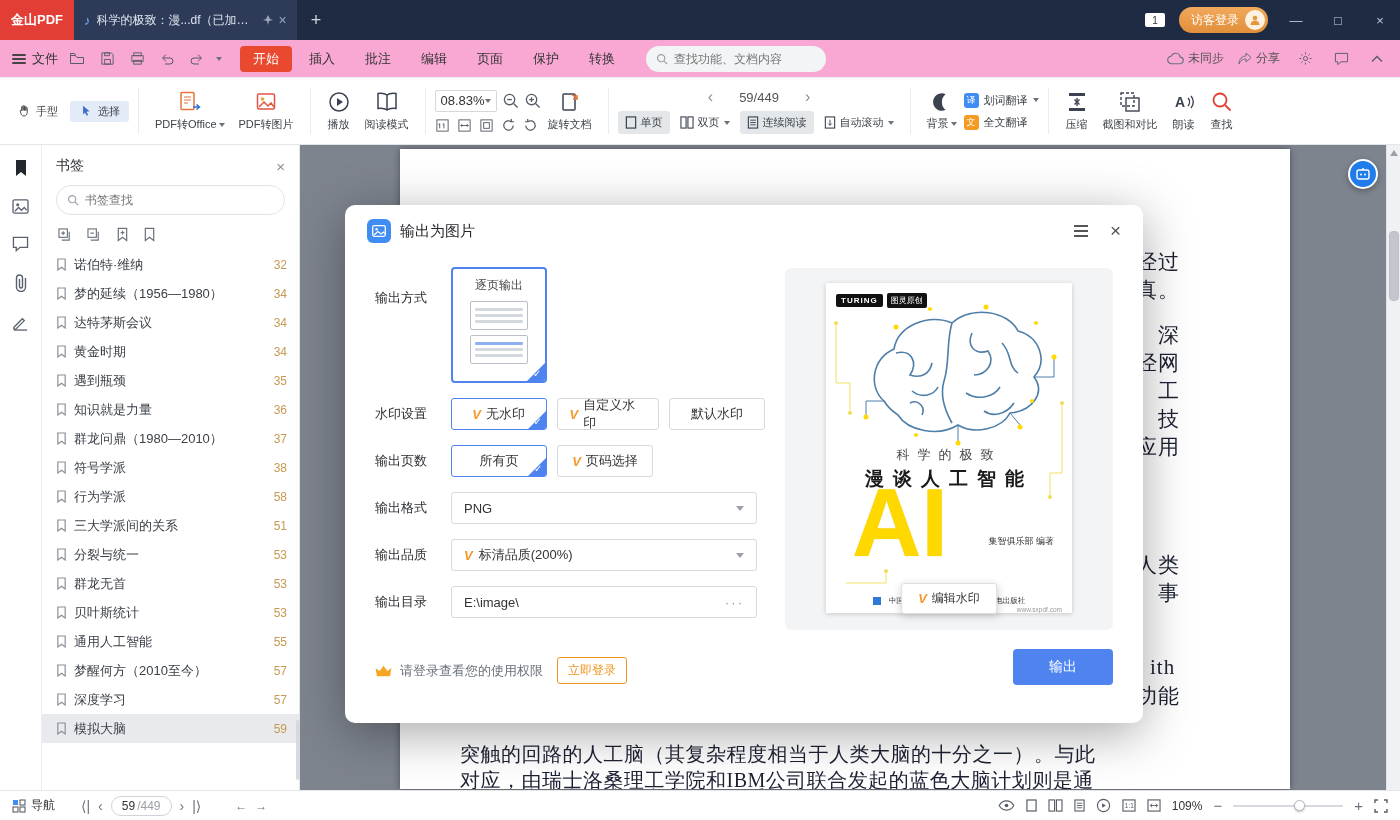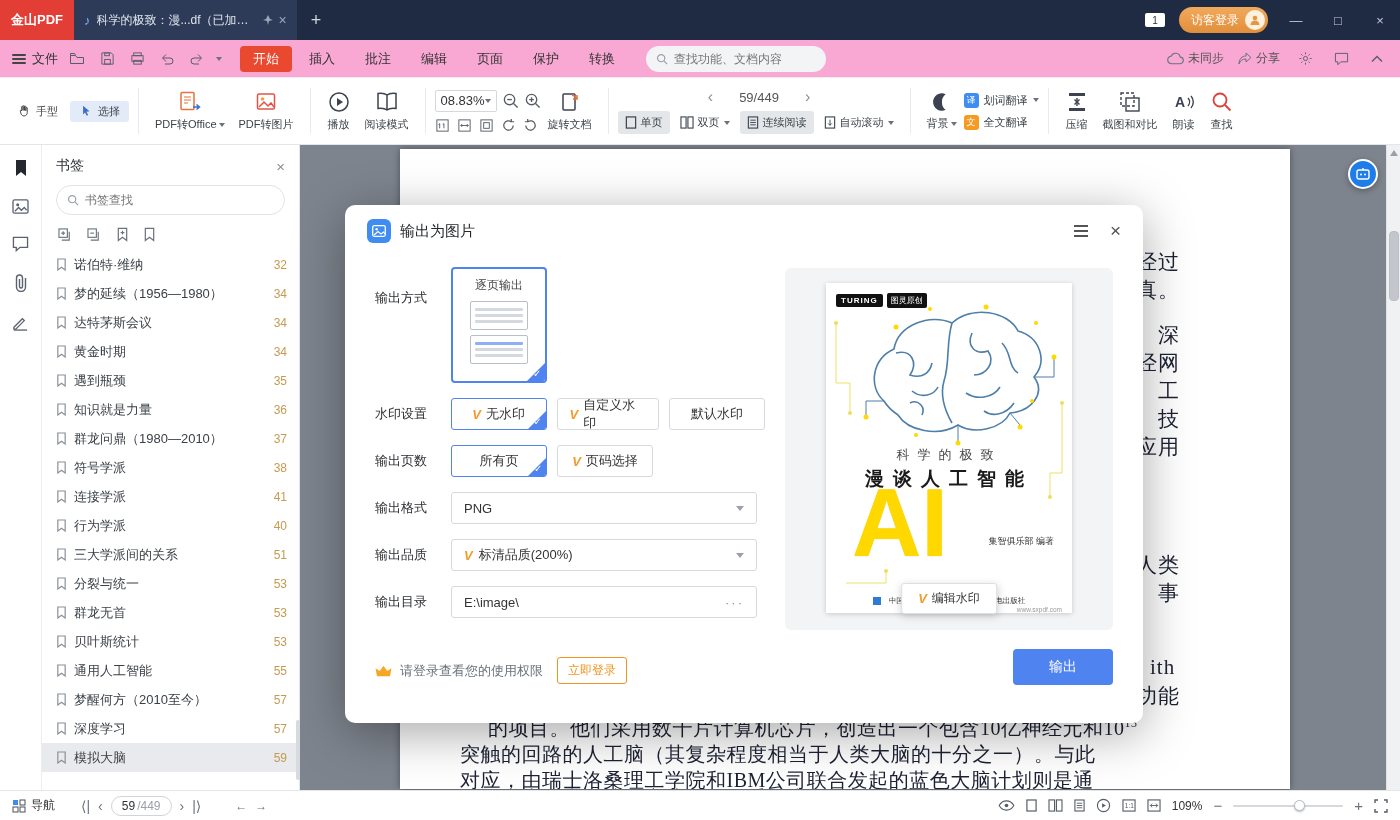--- a/index.html
+++ b/index.html
@@ -661,31 +661,22 @@
           </span>
         <span class="bm-label">符号学派</span>
         <span class="bm-page">38</span>
       </div>
         <div class="bm-item">
         <span class="bm-ic">
             <svg width="11" height="13" viewBox="0 0 12 14">
               <path d="M2 1h8v12l-4-3-4 3z" fill="none" stroke="#8a9099" stroke-width="1.3"></path>
             </svg>
           </span>
-        <span class="bm-label">连接学派</span>
-        <span class="bm-page">41</span>
-      </div>
-        <div class="bm-item">
-        <span class="bm-ic">
-            <svg width="11" height="13" viewBox="0 0 12 14">
-              <path d="M2 1h8v12l-4-3-4 3z" fill="none" stroke="#8a9099" stroke-width="1.3"></path>
-            </svg>
-          </span>
         <span class="bm-label">行为学派</span>
-        <span class="bm-page">40</span>
+        <span class="bm-page">58</span>
       </div>
         <div class="bm-item">
         <span class="bm-ic">
             <svg width="11" height="13" viewBox="0 0 12 14">
               <path d="M2 1h8v12l-4-3-4 3z" fill="none" stroke="#8a9099" stroke-width="1.3"></path>
             </svg>
           </span>
         <span class="bm-label">三大学派间的关系</span>
         <span class="bm-page">51</span>
       </div>
@@ -762,21 +753,20 @@
       <span class="frag" style="left:736px;top:127px">真。</span>
       <span class="frag" style="left:758px;top:172px">深</span>
       <span class="frag" style="left:736px;top:200px">经网</span>
       <span class="frag" style="left:758px;top:228px">工</span>
       <span class="frag" style="left:758px;top:256px">技</span>
       <span class="frag" style="left:736px;top:284px">应用</span>
       <span class="frag" style="left:736px;top:402px">人类</span>
       <span class="frag" style="left:758px;top:430px">事</span>
       <span class="frag" style="left:750px;top:506px">ith</span>
       <span class="frag" style="left:736px;top:533px">功能</span>
-      <div class="bodyline" style="left:88px;top:566px"><span>的项目。他们采用数千片计算机芯片，创造出一个包含10亿神经元和10</span><sup>13</sup></div>
       <div class="bodyline" style="left:60px;top:592px"><span>突触的回路的人工脑（其复杂程度相当于人类大脑的十分之一）。与此</span></div>
       <div class="bodyline" style="left:60px;top:618px"><span>对应，由瑞士洛桑理工学院和IBM公司联合发起的蓝色大脑计划则是通</span></div>
       <div class="bodyline" style="left:60px;top:636px"><span>过软件来仿真人脑的实践。他们采用逆向工程方法</span></div>
     </div>
     <div class="ai-fab">
       <svg width="14" height="12" viewBox="0 0 14 12">
           <rect x="1" y="2" width="12" height="9" rx="2" fill="none" stroke="#fff" stroke-width="1.4"></rect>
           <circle cx="5" cy="6.5" r="1" fill="#fff"></circle>
           <circle cx="9" cy="6.5" r="1" fill="#fff"></circle>
           <path d="M7 0v2" stroke="#fff" stroke-width="1.4"></path>

